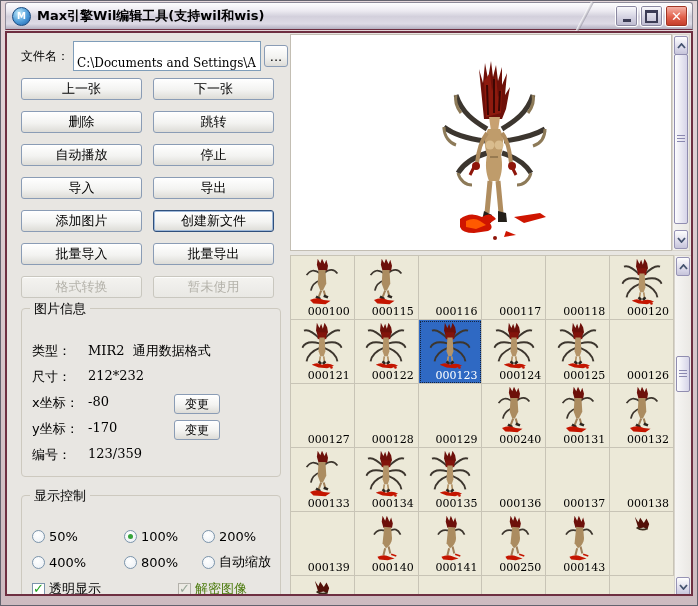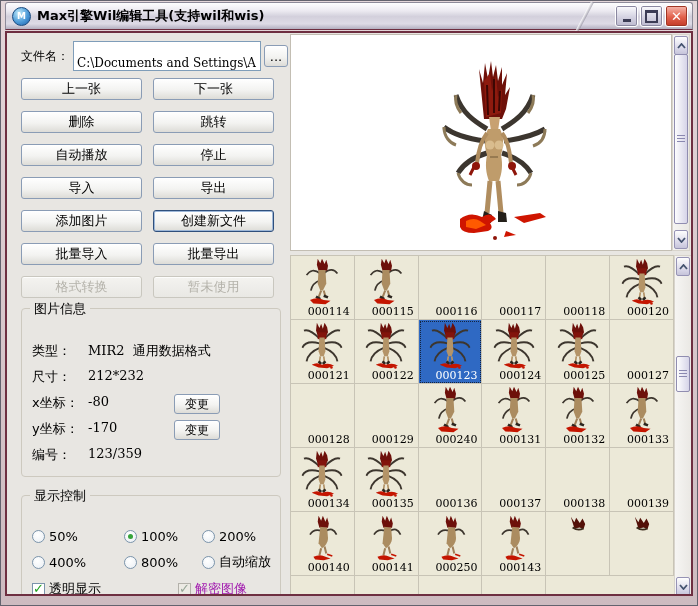--- a/index.html
+++ b/index.html
@@ -42,21 +42,21 @@
   .groupbox{position:relative;border:1px solid #cdc9bf;border-radius:4px;margin:10px 8px 0 0;padding:33px 8px 6px 10px;}
   .gtitle{position:absolute;top:-9px;left:8px;background:#e8e6e2;padding:0 4px;font-size:13px;}
   .inforow{display:flex;height:21px;margin-bottom:5px;}
   .inforow .ilabel{width:56px;flex:0 0 auto;font-size:13px;}
   .inforow .ival{width:86px;flex:0 0 auto;font-family:"DejaVu Serif","Liberation Serif",serif;font-size:13px;white-space:pre;}
   .chbtn{width:46px;height:20px;font-size:12px;}
   
   .radiorow{display:grid;grid-template-columns:92px 78px auto;margin-bottom:9px;}
   .checkrow{display:grid;grid-template-columns:146px auto;margin-bottom:9px;}
   .opt{display:flex;align-items:center;gap:4px;font-size:13px;white-space:nowrap;}
-  .opt.dis{color:#a21caf;}
+  .opt.dis{color:#4d7c0f;}
   .radio{box-sizing:border-box;width:13px;height:13px;border-radius:50%;border:1px solid #7b94ab;
     background:radial-gradient(circle at 40% 35%,#fff,#e9eef3);position:relative;flex:0 0 auto;}
   .radio.on::after{content:'';position:absolute;left:3px;top:3px;width:5px;height:5px;border-radius:50%;background:#35a33a;}
   .check{box-sizing:border-box;width:13px;height:13px;border:1px solid #7b94ab;background:#fff;
     position:relative;flex:0 0 auto;}
   .check.on::after{content:'✓';position:absolute;left:0px;top:-3px;color:#21a121;font-size:13px;font-weight:bold;}
   .check.dis{background:#eceae4;border-color:#b3b1aa;}
   .check.dis.on::after{color:#96a596;}
   .sitelink{color:#2a35c8;font-size:13px;margin-top:4px;white-space:nowrap;}
   
@@ -319,21 +319,21 @@
             <polyline points="1,1 4.5,5 8,1" stroke="#44536f" stroke-width="1.8" fill="none"></polyline>
           </svg>
       </div>
     </div>
 
     <div class="tgrid" id="tgrid">
         <div class="cell">
           <svg class="spr" width="44" height="48" viewBox="0 0 48 56">
             <use href="#spr-walk"></use>
           </svg>
-          <div class="num">000114</div>
+          <div class="num">000100</div>
         </div>
         <div class="cell">
           <svg class="spr" width="44" height="48" viewBox="0 0 48 56">
             <use href="#spr-walk"></use>
           </svg>
           <div class="num">000115</div>
         </div>
         <div class="cell">
           <div class="num">000116</div>
         </div>
@@ -371,20 +371,23 @@
           <svg class="spr" width="44" height="48" viewBox="0 0 48 56">
             <use href="#spr-spider"></use>
           </svg>
           <div class="num">000124</div>
         </div>
         <div class="cell">
           <svg class="spr" width="44" height="48" viewBox="0 0 48 56">
             <use href="#spr-spider"></use>
           </svg>
           <div class="num">000125</div>
+        </div>
+        <div class="cell">
+          <div class="num">000126</div>
         </div>
         <div class="cell">
           <div class="num">000127</div>
         </div>
         <div class="cell">
           <div class="num">000128</div>
         </div>
         <div class="cell">
           <div class="num">000129</div>
         </div>

